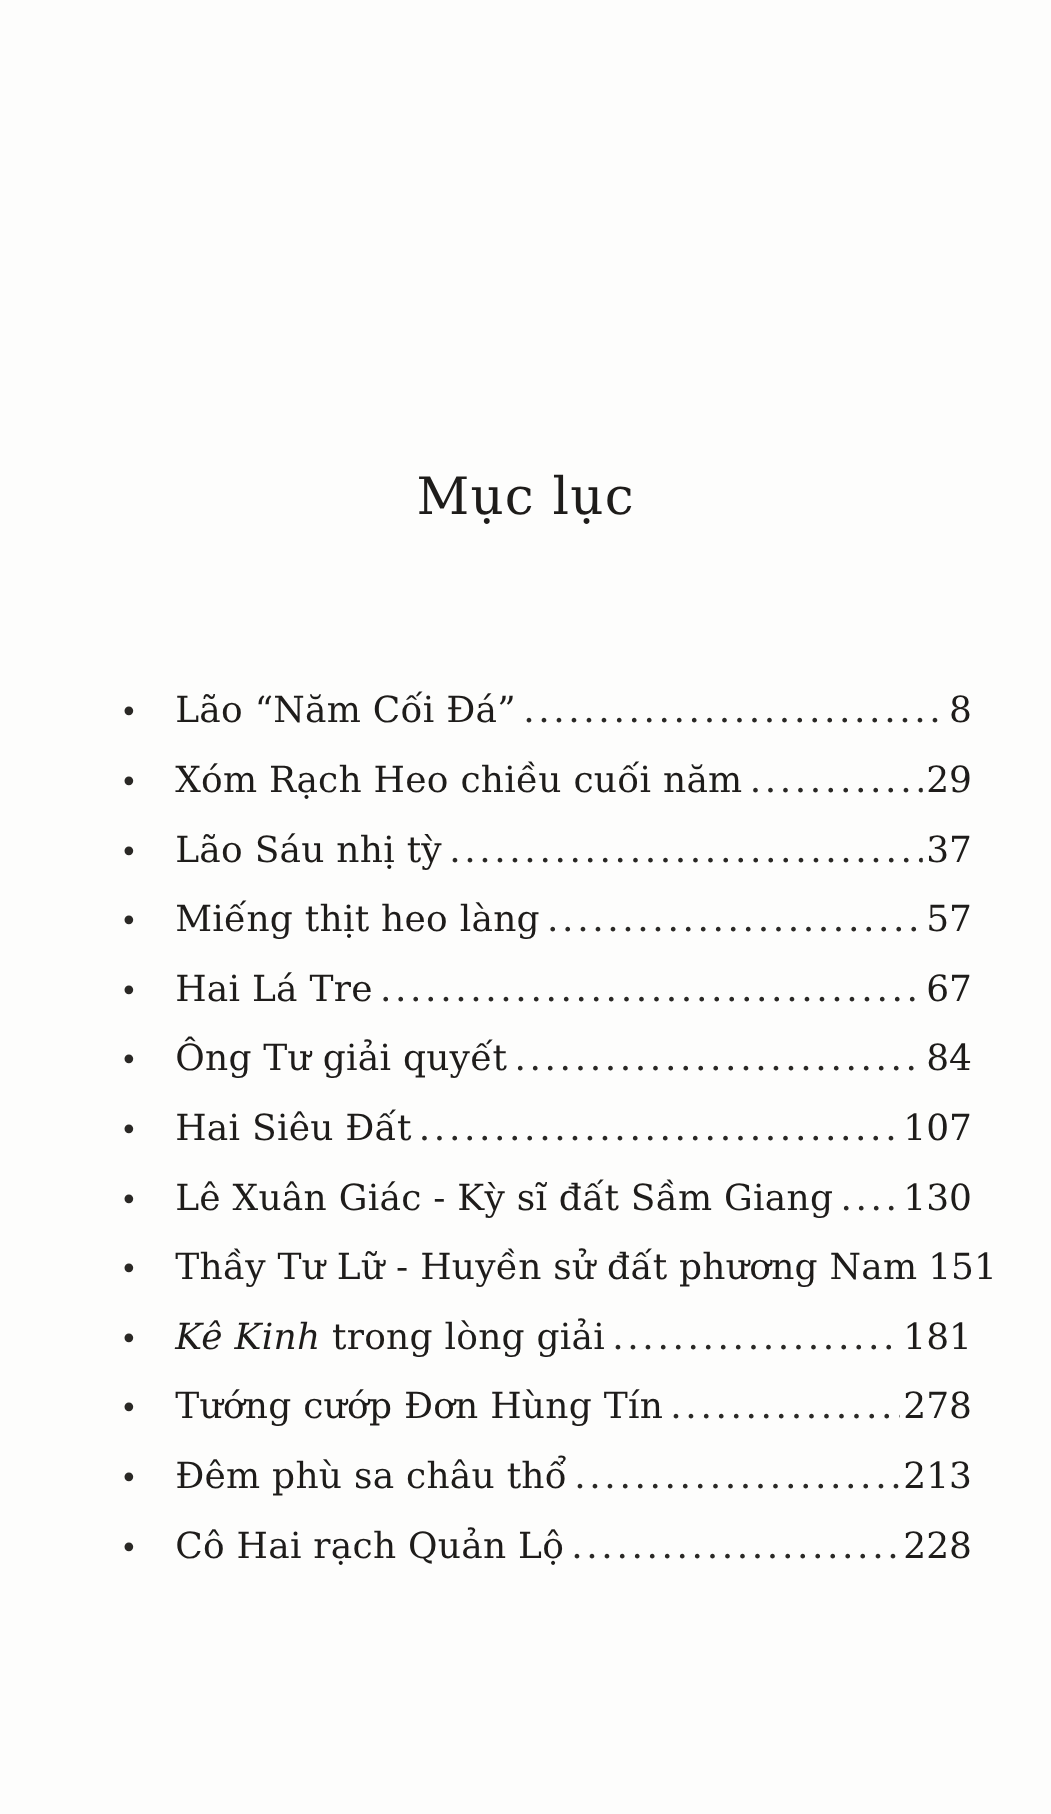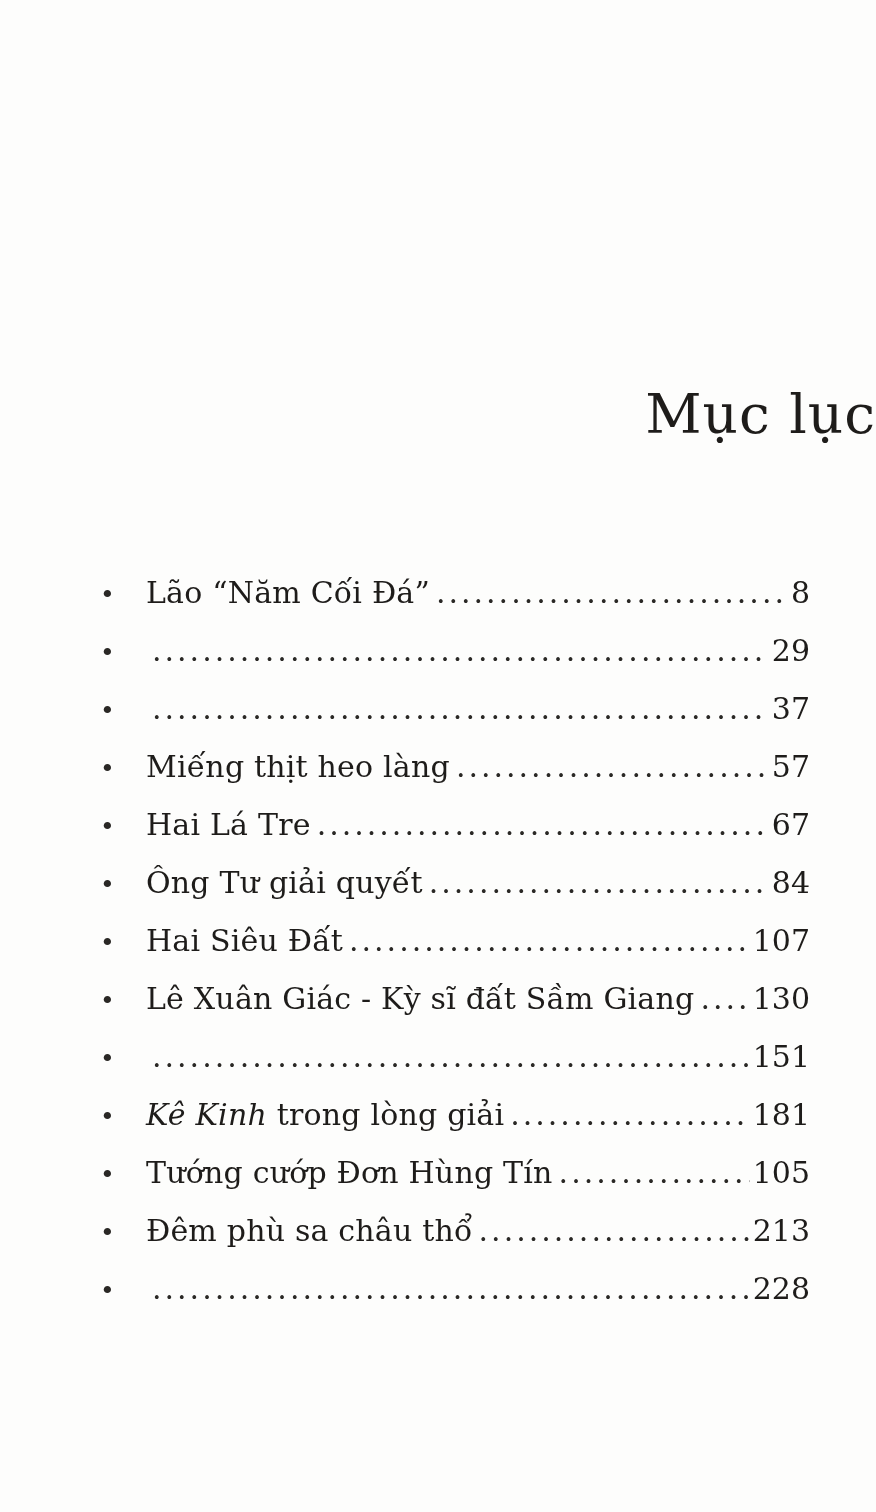--- a/index.html
+++ b/index.html
@@ -14,22 +14,22 @@
     font-family: "DejaVu Serif", "Liberation Serif", serif;
     overflow: hidden;
   }
   .page {
     position: relative;
     width: 876px;
     height: 1512px;
   }
   .title {
     margin: 383px 0 0 0;
-    text-align: right;
-    font-size: 55px;
+    text-align: center;
+    font-size: 43px;
     line-height: 62px;
     font-weight: 400;
     letter-spacing: 1px;
   }
   .toc {
     list-style: none;
     margin: 119px 66px 0 100px;
     padding: 0;
   }
   .row {
@@ -78,26 +78,28 @@
   <ul class="toc">
   <li class="row">
     <span class="bullet">•</span>
     <span class="label"><i></i><span>Lão “Năm Cối Đá”</span></span>
     <span class="leader"></span>
     <span class="page-num">8</span>
   </li>
 
   <li class="row">
     <span class="bullet">•</span>
+    <span class="label"><i></i><span>Xóm Rạch Heo chiều cuối năm</span></span>
     <span class="leader"></span>
     <span class="page-num">29</span>
   </li>
 
   <li class="row">
     <span class="bullet">•</span>
+    <span class="label"><i></i><span>Lão Sáu nhị tỳ</span></span>
     <span class="leader"></span>
     <span class="page-num">37</span>
   </li>
 
   <li class="row">
     <span class="bullet">•</span>
     <span class="label"><i></i><span>Miếng thịt heo làng</span></span>
     <span class="leader"></span>
     <span class="page-num">57</span>
   </li>
@@ -125,44 +127,46 @@
 
   <li class="row">
     <span class="bullet">•</span>
     <span class="label"><i></i><span>Lê Xuân Giác - Kỳ sĩ đất Sầm Giang</span></span>
     <span class="leader"></span>
     <span class="page-num">130</span>
   </li>
 
   <li class="row">
     <span class="bullet">•</span>
+    <span class="label"><i></i><span>Thầy Tư Lữ - Huyền sử đất phương Nam</span></span>
     <span class="leader"></span>
     <span class="page-num">151</span>
   </li>
 
   <li class="row">
     <span class="bullet">•</span>
     <span class="label"><i>Kê Kinh</i><span> trong lòng giải</span></span>
     <span class="leader"></span>
     <span class="page-num">181</span>
   </li>
 
   <li class="row">
     <span class="bullet">•</span>
     <span class="label"><i></i><span>Tướng cướp Đơn Hùng Tín</span></span>
     <span class="leader"></span>
-    <span class="page-num">105</span>
+    <span class="page-num">278</span>
   </li>
 
   <li class="row">
     <span class="bullet">•</span>
     <span class="label"><i></i><span>Đêm phù sa châu thổ</span></span>
     <span class="leader"></span>
     <span class="page-num">213</span>
   </li>
 
   <li class="row">
     <span class="bullet">•</span>
+    <span class="label"><i></i><span>Cô Hai rạch Quản Lộ</span></span>
     <span class="leader"></span>
     <span class="page-num">228</span>
   </li>
 </ul>
 </div>
 
 </body></html>

